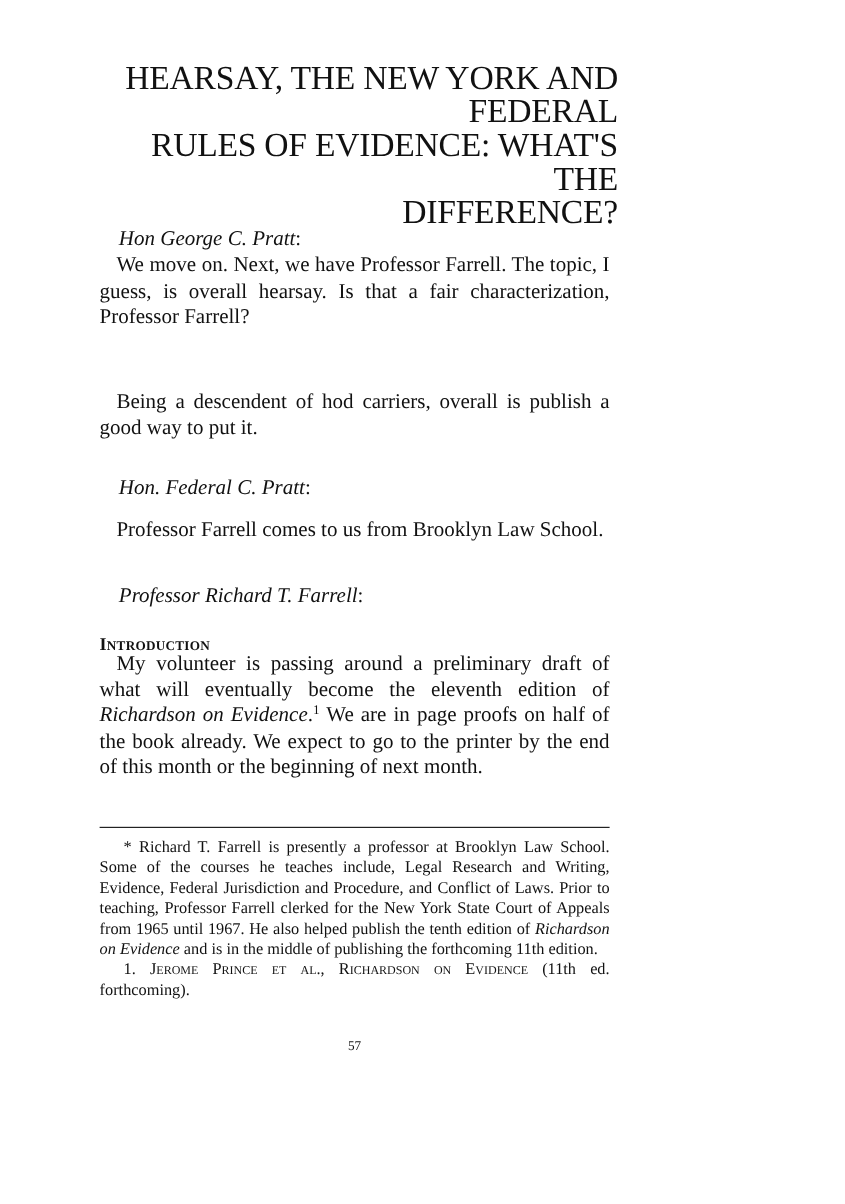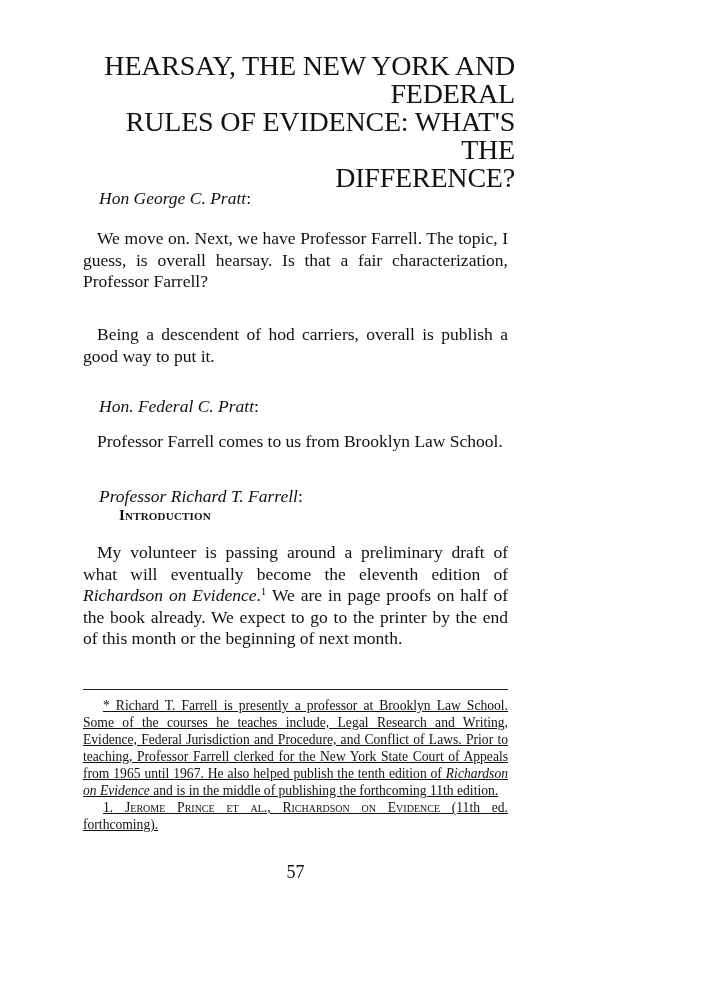--- a/index.html
+++ b/index.html
@@ -72,62 +72,61 @@
       border-top: 1.4px solid #222;
     }
     .footnotes {
       position: absolute;
       left: 0;
       top: 645px;
       width: 425px;
       font-size: 13.6px;
       line-height: 17px;
       text-align: justify;
-      text-decoration: underline;
     }
     .footnotes p {
       margin: 0;
       text-indent: 20px;
     }
     .sc { font-variant: small-caps; }
     .page-number {
       position: absolute;
       left: 0;
       width: 425px;
       top: 810px;
       text-align: center;
-      font-size: 18px;
+      font-size: 11px;
       line-height: 20px;
     }
   </style>
 </head>
 <body>
 
 <div class="page">
 
   <h1 class="title">
     <span>HEARSAY, THE NEW YORK AND FEDERAL</span>
     <span>RULES OF EVIDENCE: WHAT'S THE</span>
     <span>DIFFERENCE?</span>
   </h1>
 
   <p class="speaker" style="top:120px;"><span>Hon George C. Pratt</span><span style="font-style:normal">:</span></p>
 
-  <p class="para" style="top:176px;">We move on. Next, we have Professor Farrell. The topic, I guess, is overall hearsay. Is that a fair characterization, Professor Farrell?</p>
+  <p class="para" style="top:158px;">We move on. Next, we have Professor Farrell. The topic, I guess, is overall hearsay. Is that a fair characterization, Professor Farrell?</p>
 
 
   <p class="para" style="top:272px;">Being a descendent of hod carriers, overall is publish a good way to put it.</p>
 
   <p class="speaker" style="top:328px;"><span>Hon. Federal C. Pratt</span><span style="font-style:normal">:</span></p>
 
   <p class="para" style="top:379px;">Professor Farrell comes to us from Brooklyn Law School.</p>
 
   <p class="speaker" style="top:418px;text-align:center;"><span>Professor Richard T. Farrell</span><span style="font-style:normal">:</span></p>
 
-  <h2 class="section-head" style="top:453px;margin-left:36px;">Introduction</h2>
+  <h2 class="section-head" style="top:476px;">Introduction</h2>
 
   <p class="para" style="top:490px;"><span>My volunteer is passing around a preliminary draft of what will eventually become the eleventh edition of </span><em>Richardson on Evidence</em><span>.</span><sup class="fnref">1</sup><span> We are in page proofs on half of the book already. We expect to go to the printer by the end of this month or the beginning of next month.</span></p>
 
   <div class="fn-rule"></div>
 
   <div class="footnotes">
     <p><span>*</span><span> Richard T. Farrell is presently a professor at Brooklyn Law School. Some of the courses he teaches include, Legal Research and Writing, Evidence, Federal Jurisdiction and Procedure, and Conflict of Laws. Prior to teaching, Professor Farrell clerked for the New York State Court of Appeals from 1965 until 1967. He also helped publish the tenth edition of </span><em>Richardson on Evidence</em><span> and is in the middle of publishing the forthcoming 11th edition.</span></p>
     <p><span>1.</span> <span class="sc">Jerome Prince et al.</span><span>, </span><span class="sc">Richardson on Evidence</span><span> (11th ed. forthcoming).</span></p>
   </div>
 

